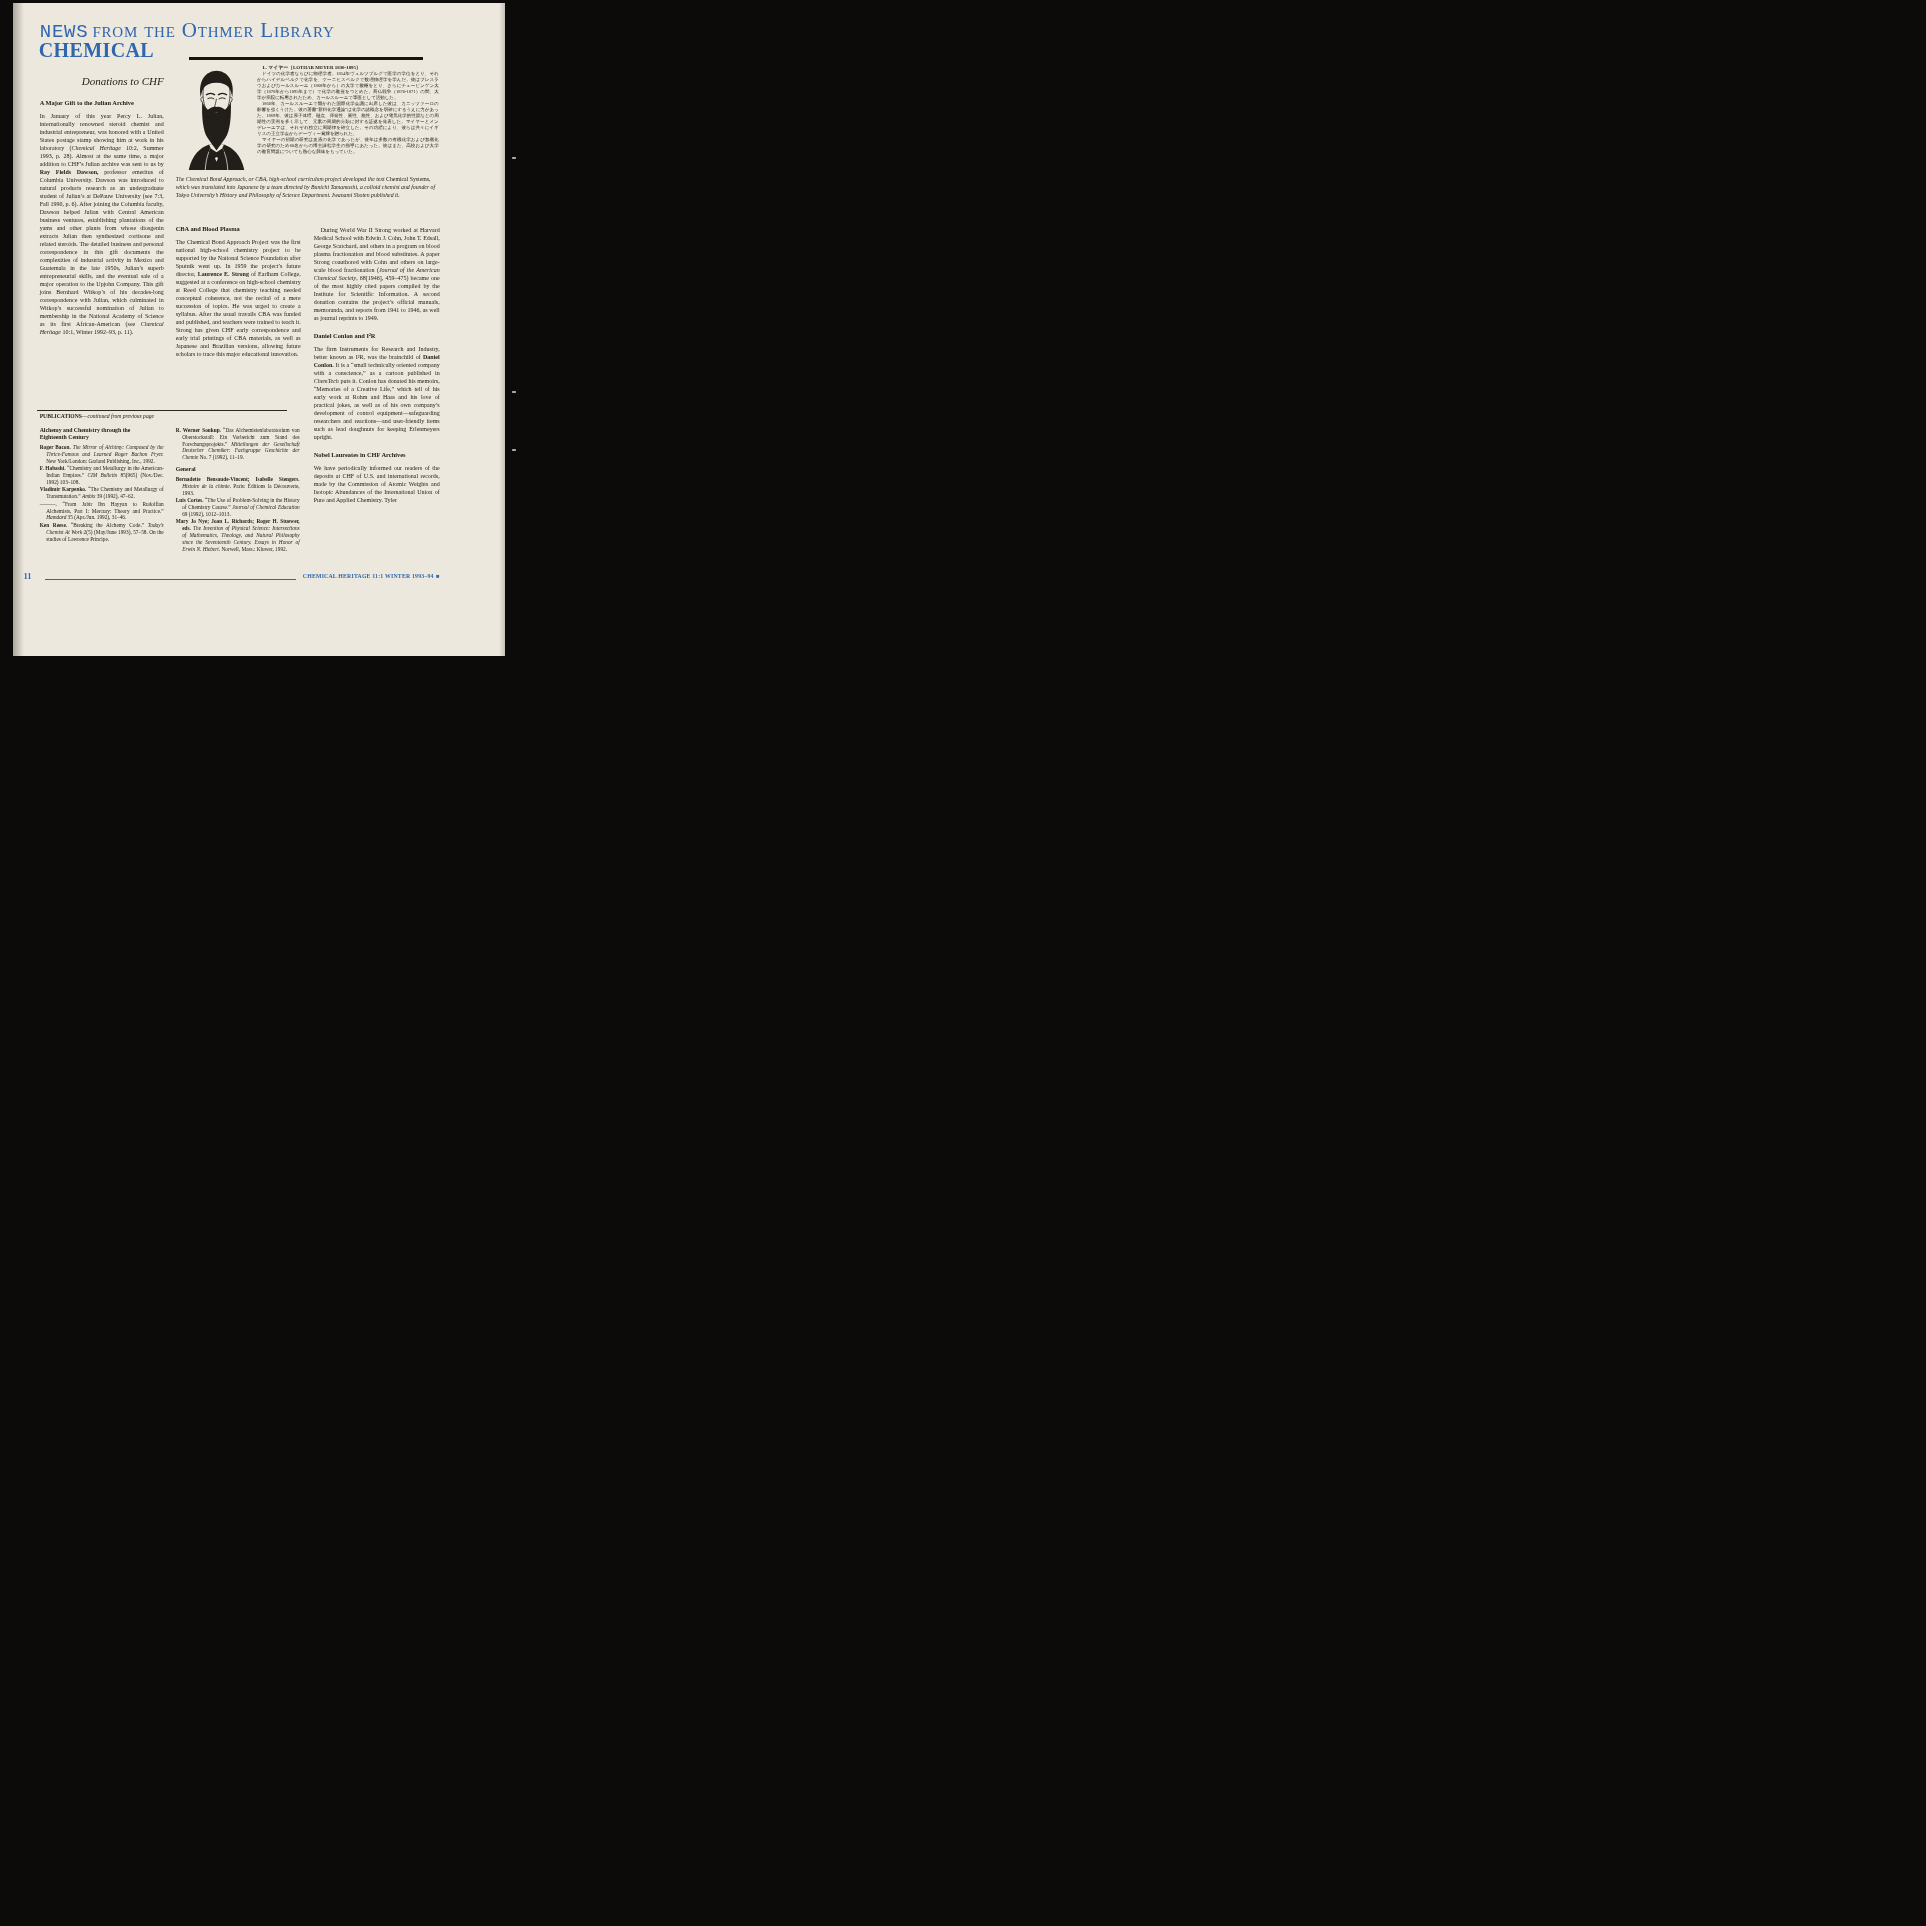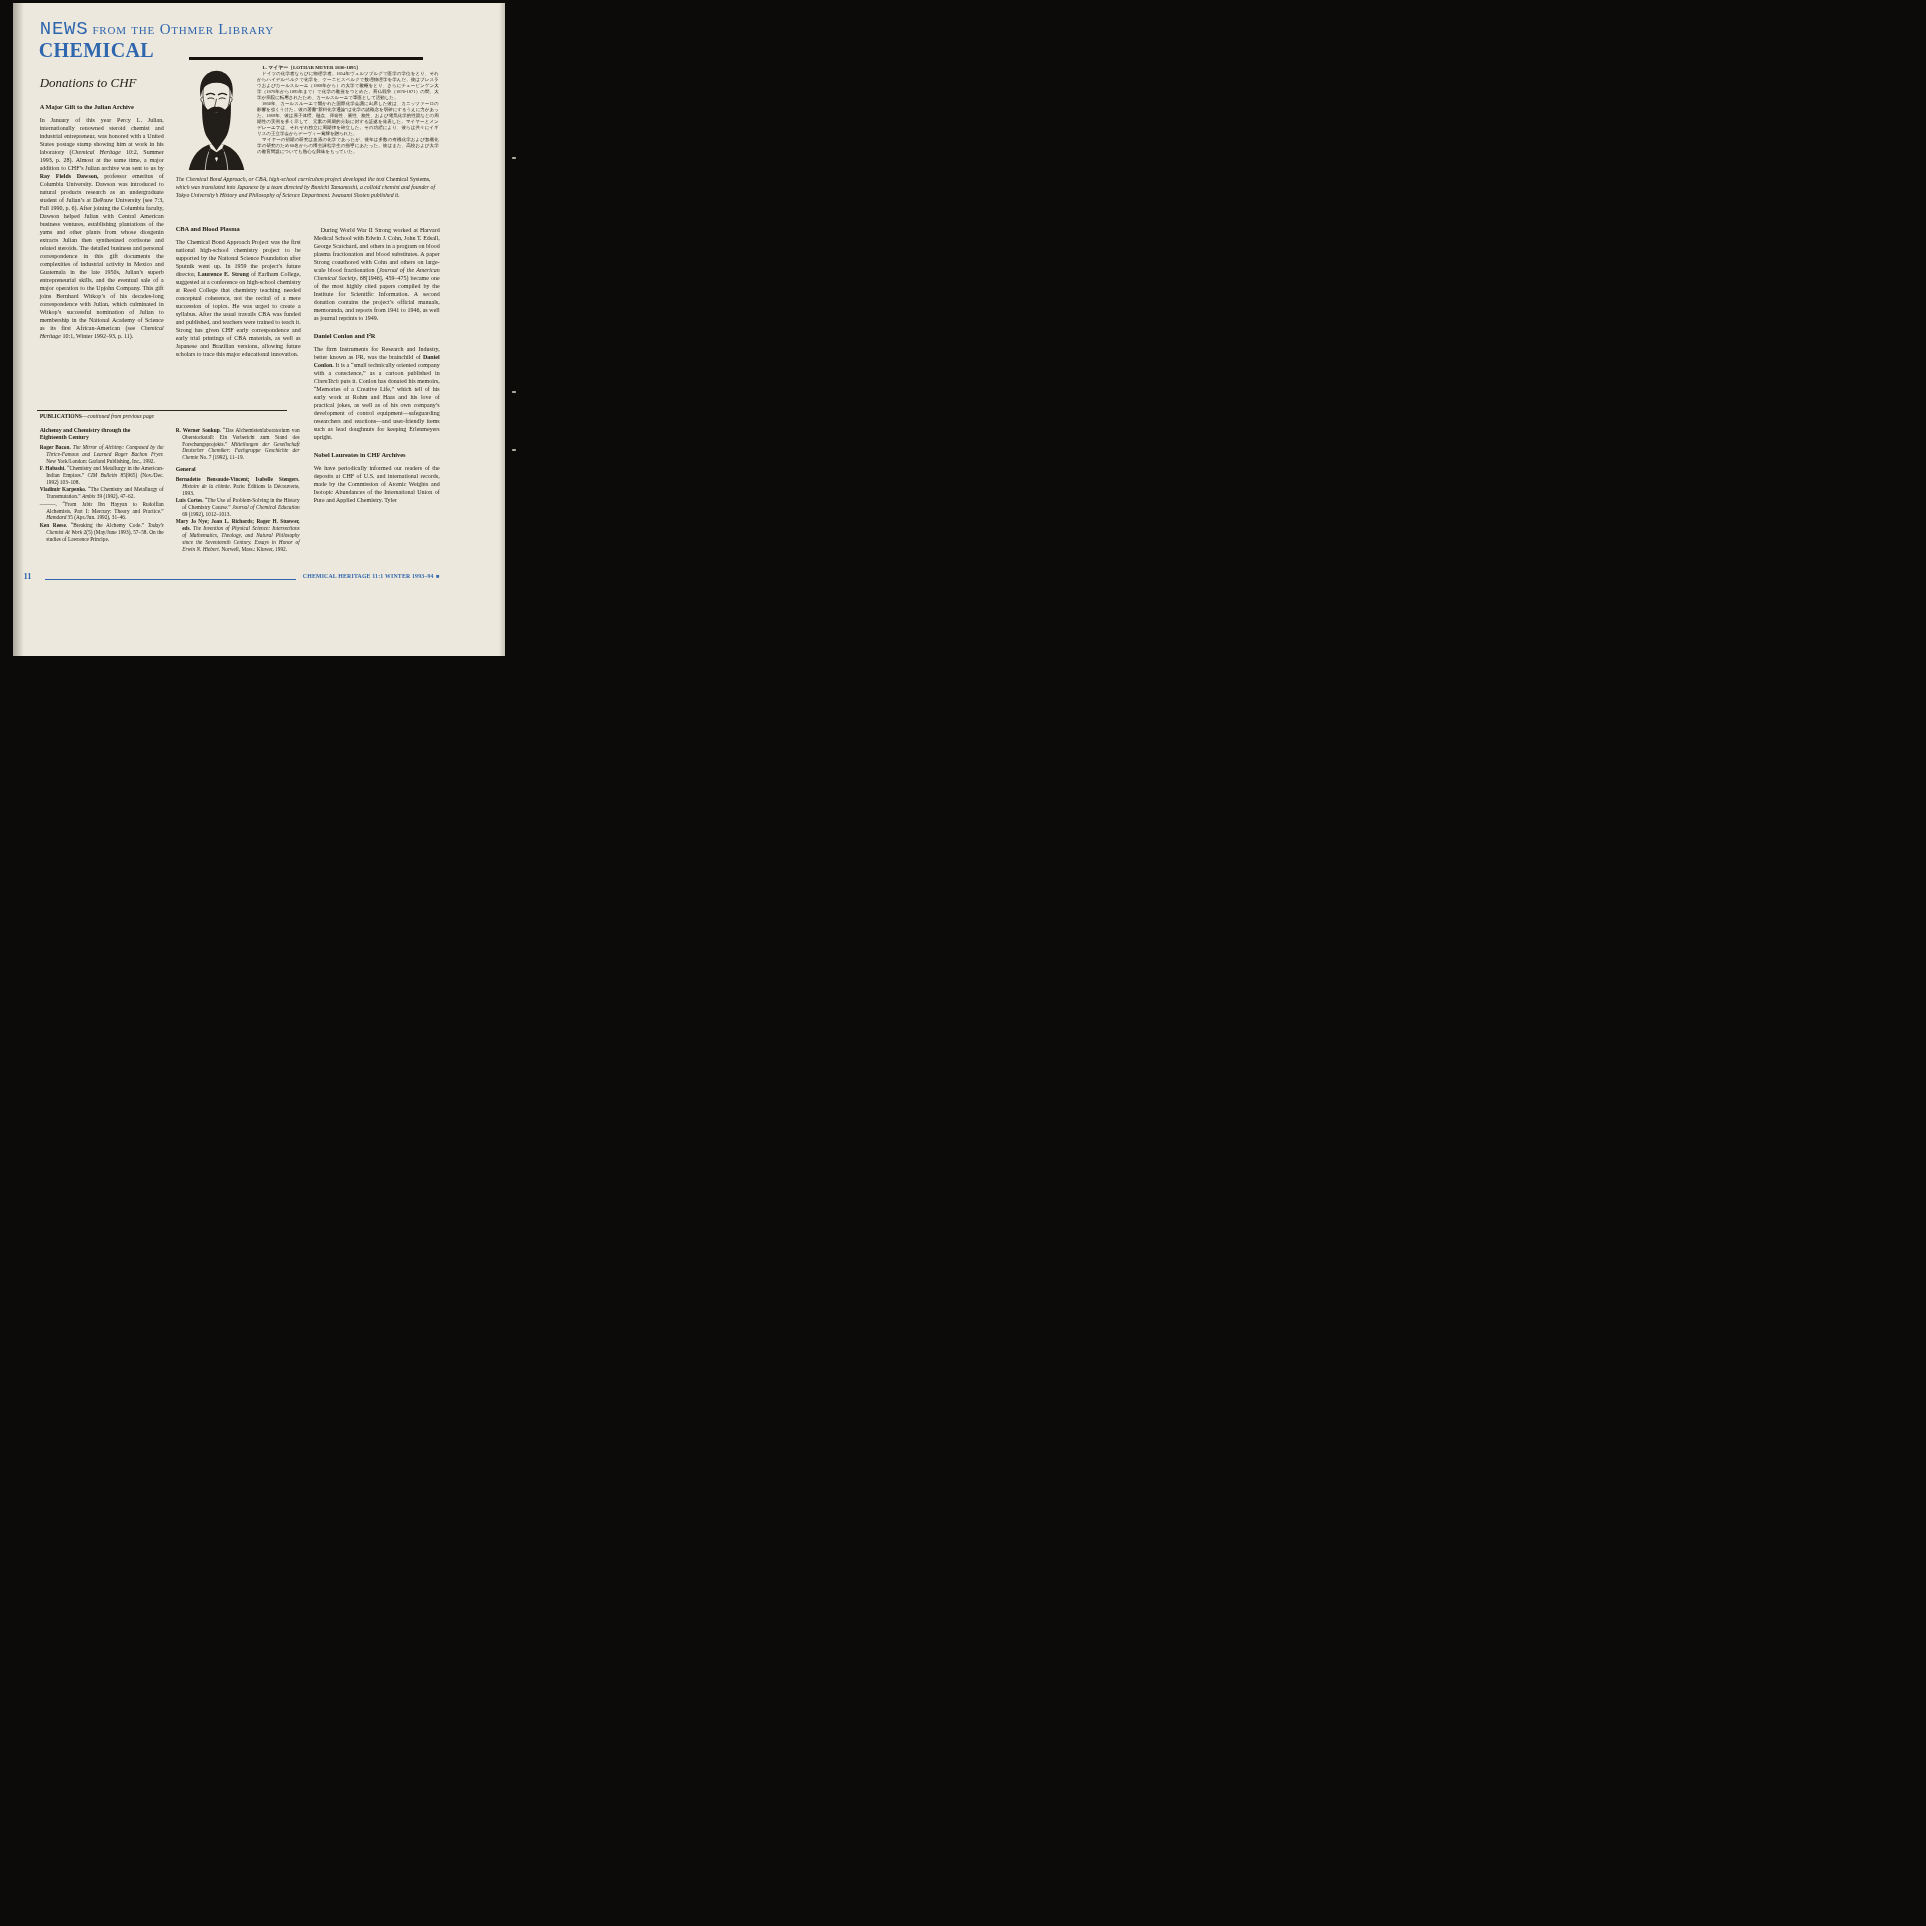--- a/index.html
+++ b/index.html
@@ -14,28 +14,28 @@
     position:absolute;left:12.7px;top:3.1px;width:492px;height:653px;
     background:var(--paper,#ece8dd);color:var(--ink,#26221b);
   }
   .page::before{content:"";position:absolute;left:0;top:0;bottom:0;width:11.6px;
     background:linear-gradient(90deg,rgba(20,15,8,.30),rgba(20,15,8,0));pointer-events:none;}
   .page::after{content:"";position:absolute;right:0;top:0;bottom:0;width:6.2px;
     background:linear-gradient(270deg,rgba(20,15,8,.18),rgba(20,15,8,0));pointer-events:none;}
 
   .masthead{position:absolute;left:27px;top:14.6px;color:var(--accent,#2f66ae);white-space:nowrap;}
   .masthead .lead{font-size:19px;letter-spacing:0.8px;text-transform:uppercase;font-family:Liberation Mono, monospace;}
-  .masthead .rest{font-size:15px;letter-spacing:0.8px;font-variant:small-caps;margin-left:3.9px;}
+  .masthead .rest{font-size:21px;letter-spacing:0.8px;font-variant:small-caps;margin-left:3.9px;}
   .section-title{position:absolute;left:26px;top:36px;font-size:20px;font-weight:700;
     color:var(--accent,#2f66ae);letter-spacing:0.4px;}
 
   .top-rule{position:absolute;left:176px;top:54px;width:234px;height:2.7px;background:#17140f;}
 
   .col-left{position:absolute;left:27px;top:72px;width:124px;}
-  .kicker{font-style:italic;font-size:13px;margin:0 0 12.3px;}
+  .kicker{font-style:italic;font-size:11px;margin:0 0 12.3px;text-align:right;}
   .subhead{font-size:6.4px;font-weight:700;margin:0 0 5px;line-height:8px;}
   .mt{margin-top:10px;}
   .body-text{font-size:6px;line-height:8px;margin:0;text-align:justify;}
   .indent-first{text-indent:7px;}
 
   .figure-block{position:absolute;left:163px;top:62px;width:263px;}
   .figure-row{display:flex;gap:6.2px;align-items:flex-start;}
   .portrait{flex:none;margin-left:6.2px;}
   .jp{flex:1;font-size:4.5px;line-height:6px;text-align:justify;}
   .jp-title{font-weight:700;font-size:4.9px;margin:0 0 1.2px;text-indent:0;}

